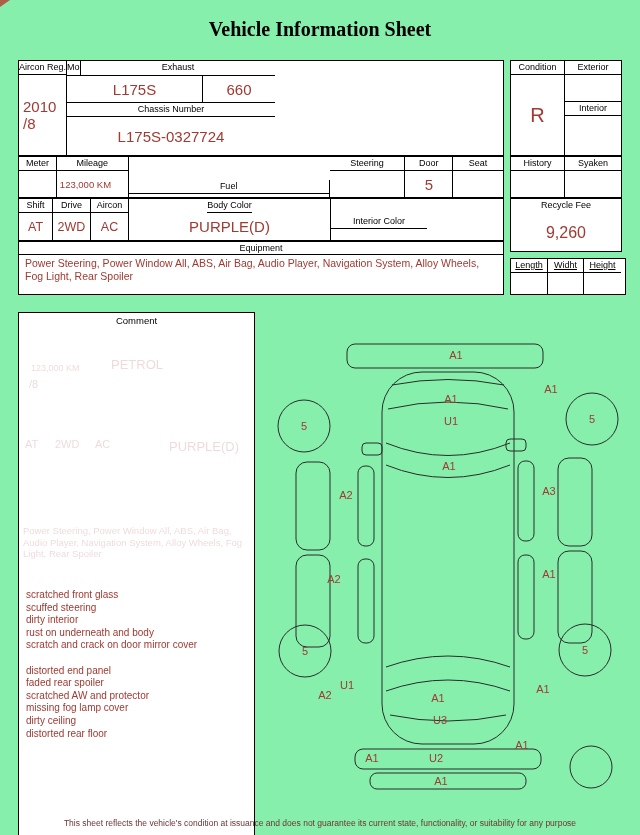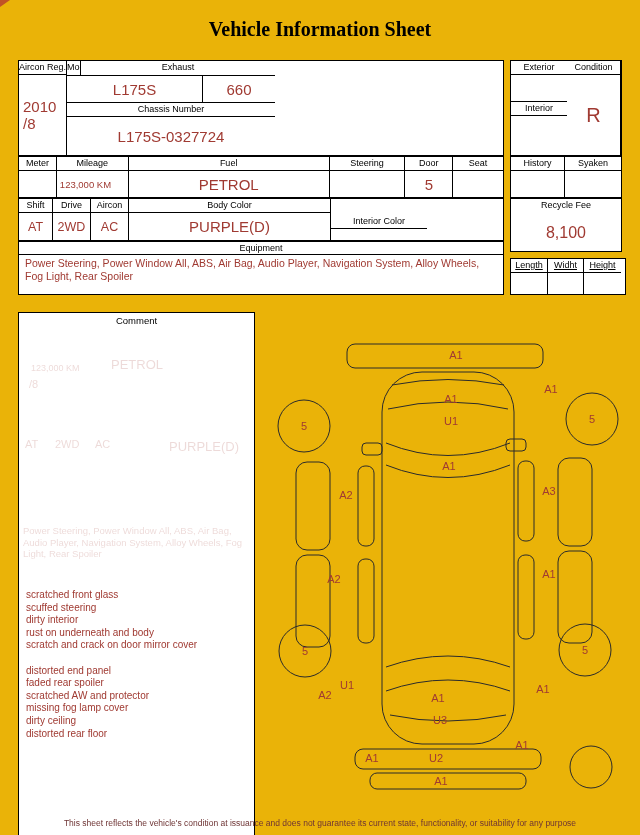--- a/index.html
+++ b/index.html
@@ -1,18 +1,18 @@
 <!DOCTYPE html>
 <html style="--accent: #a03a32;"><head>
 <meta charset="utf-8">
 <style>
   :root{ --accent:#a03a32; --line:#000; }
   *{box-sizing:border-box;}
   html,body{margin:0;padding:0;background:#e8e8e8;}
-  .page{position:relative;width:640px;height:835px;background:#eab308;
+  .page{position:relative;width:640px;height:835px;background:#86efac;
         font-family:"Liberation Sans",sans-serif;color:#000;overflow:hidden;margin:0 auto;}
   .title{font-family:"Liberation Serif",serif;font-size:20px;font-weight:600;
          text-align:center;margin:0;position:absolute;top:18px;left:0;right:0;}
   .box{position:absolute;border:1px solid var(--line);background:#fff;}
   .row{display:flex;height:100%;}
   .col{display:flex;flex-direction:column;}
   .br{border-right:1px solid var(--line);}
   .bb{border-bottom:1px solid var(--line);}
   .hdr{font-size:9px;line-height:13px;height:14px;text-align:center;color:#000;
        white-space:nowrap;overflow:hidden;flex:0 0 14px;}
@@ -70,44 +70,44 @@
           <div class="cell val big" style="flex:1;">660</div>
         </div>
         <div class="hdr bb">Chassis Number</div>
         <div class="cell val big grow">L175S-0327724</div>
       </div>
     </div>
   </div>
 
   <div class="box" style="left:510px;top:60px;width:112px;height:96px;">
     <div class="row">
+      <div class="col br" style="width:54px;">
+        <div class="hdr bb">Condition</div>
+        <div class="cell val grow" style="font-size:20px;">R</div>
+      </div>
       <div class="col" style="width:56px;">
         <div class="hdr bb">Exterior</div>
         <div class="cell val bb" style="flex:0 0 27px;"></div>
         <div class="hdr bb">Interior</div>
         <div class="cell val grow"></div>
       </div>
-      <div class="col br" style="width:54px;">
-        <div class="hdr bb">Condition</div>
-        <div class="cell val grow" style="font-size:20px;">R</div>
-      </div>
     </div>
   </div>
 
   <div class="box" style="left:18px;top:156px;width:486px;height:42px;">
     <div class="row">
       <div class="col br" style="width:38px;">
         <div class="hdr bb">Meter</div>
         <div class="cell val grow"></div>
       </div>
       <div class="col br" style="width:72px;">
         <div class="hdr bb">Mileage</div>
         <div class="cell val sm grow left">123,000 KM</div>
       </div>
-      <div class="col br" style="width:202px;">
+      <div class="col br" style="width:202px;margin-top:23px;">
         <div class="hdr bb">Fuel</div>
         <div class="cell val big grow">PETROL</div>
       </div>
       <div class="col br" style="width:76px;">
         <div class="hdr bb">Steering</div>
         <div class="cell val grow"></div>
       </div>
       <div class="col br" style="width:48px;">
         <div class="hdr bb">Door</div>
         <div class="cell val big grow">5</div>
@@ -139,35 +139,35 @@
         <div class="cell val med grow">AT</div>
       </div>
       <div class="col br" style="width:38px;">
         <div class="hdr bb">Drive</div>
         <div class="cell val med grow">2WD</div>
       </div>
       <div class="col br" style="width:38px;">
         <div class="hdr bb">Aircon</div>
         <div class="cell val med grow">AC</div>
       </div>
-      <div class="col br" style="width:202px;">
+      <div class="col br" style="width:202px;align-items:center;">
         <div class="hdr bb">Body Color</div>
         <div class="cell val big grow">PURPLE(D)</div>
       </div>
       <div class="col" style="width:96px;margin-top:16px;">
         <div class="hdr bb">Interior Color</div>
         <div class="cell val grow"></div>
       </div>
     </div>
   </div>
 
   <div class="box" style="left:510px;top:198px;width:112px;height:54px;">
     <div class="col" style="height:100%;">
       <div class="hdr" style="flex:0 0 15px;">Recycle Fee</div>
-      <div class="cell val grow" style="font-size:16px;">8,100</div>
+      <div class="cell val grow" style="font-size:16px;">9,260</div>
     </div>
   </div>
 
   <div class="box" style="left:18px;top:241px;width:486px;height:54px;">
     <div class="col" style="height:100%;">
       <div class="hdr bb" style="flex:0 0 13px;line-height:12px;">Equipment</div>
       <div class="equip">Power Steering, Power Window  All, ABS, Air Bag, Audio Player, Navigation System, Alloy Wheels, Fog Light, Rear Spoiler</div>
     </div>
   </div>
 

